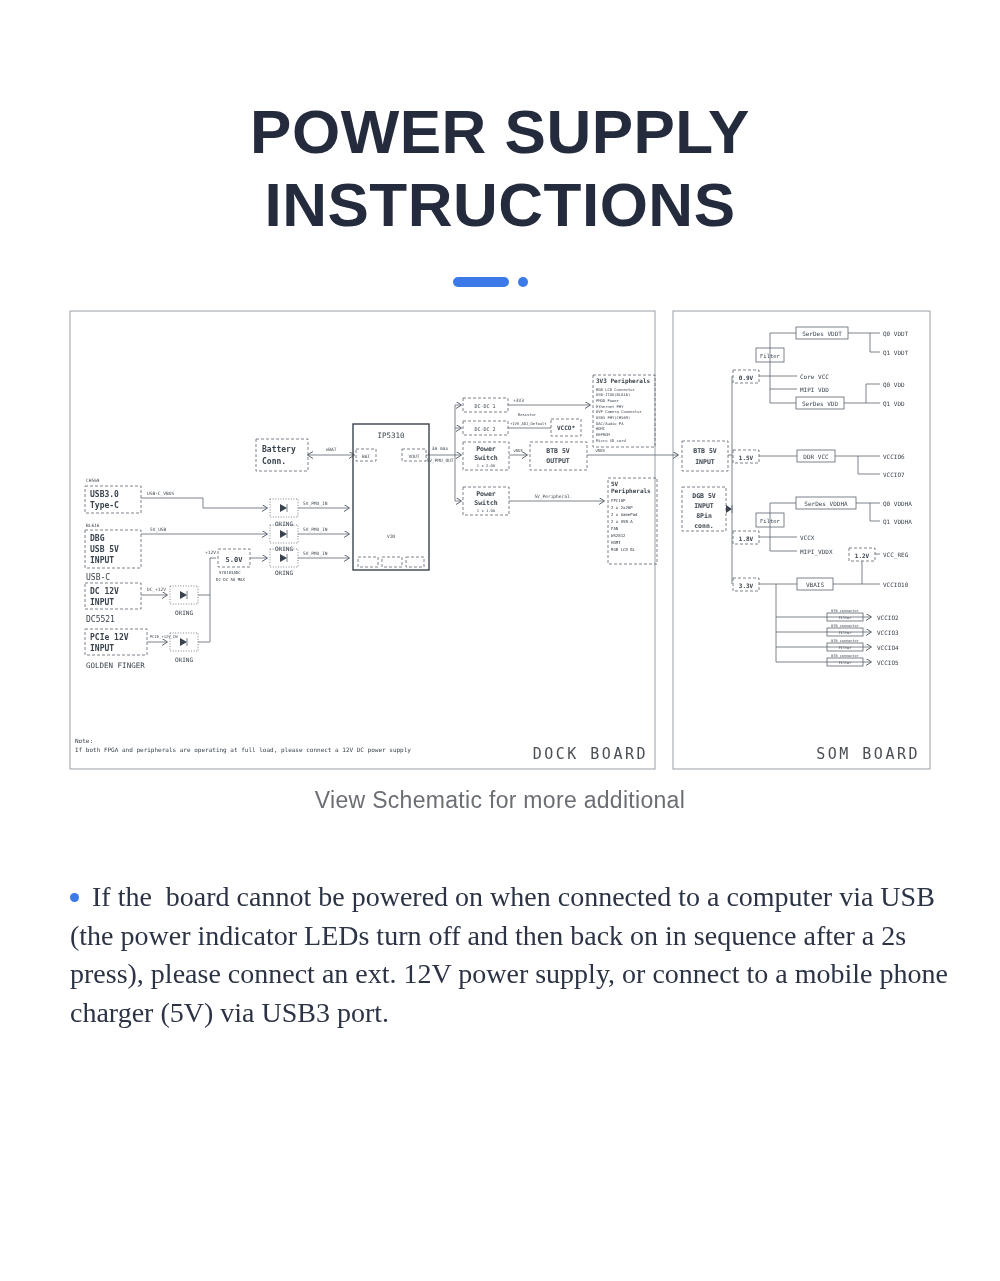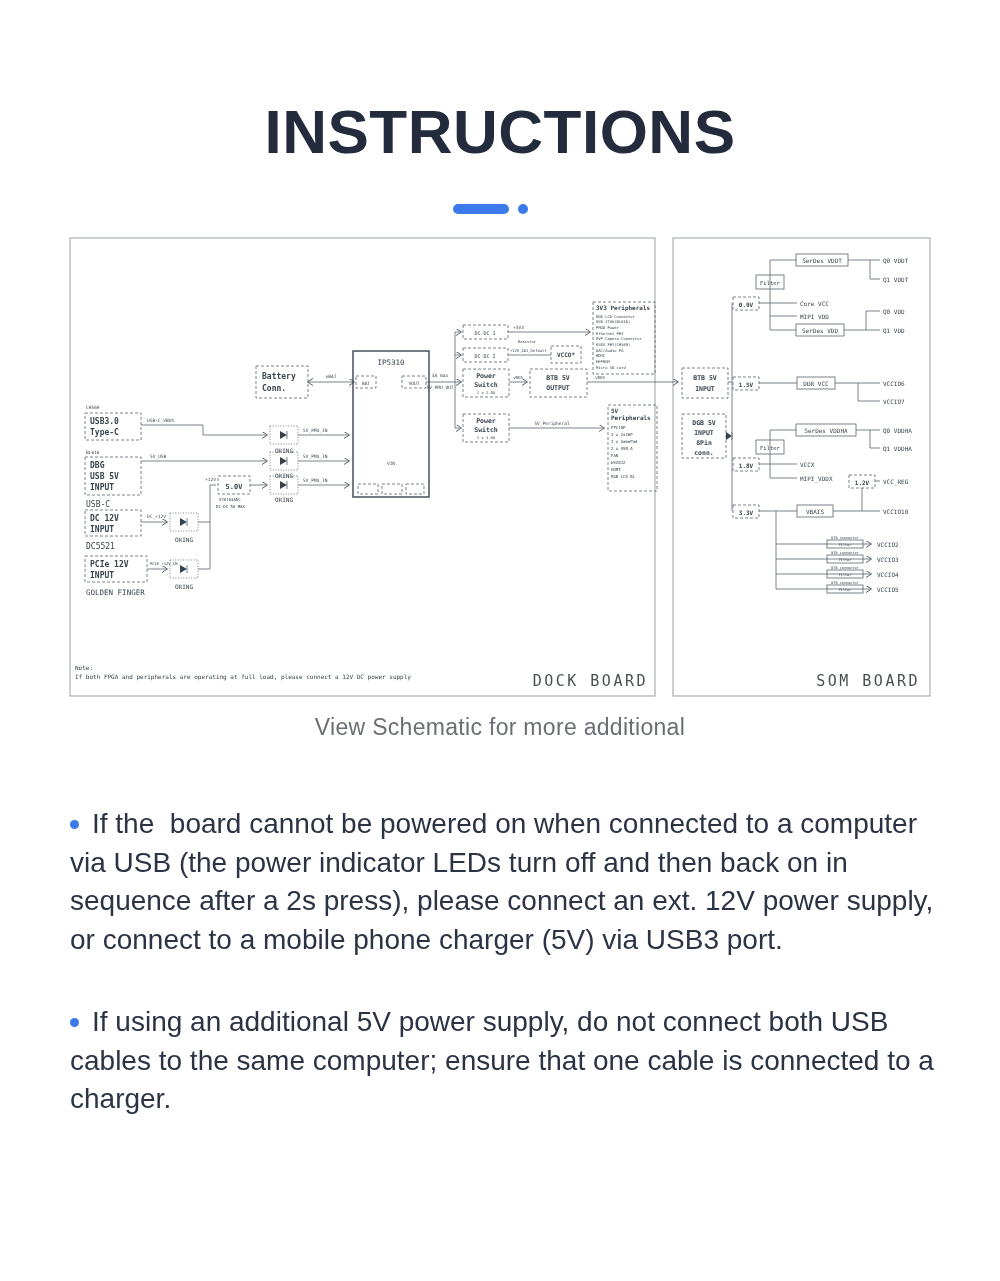--- a/index.html
+++ b/index.html
@@ -5,41 +5,42 @@
   html,body{margin:0;padding:0;background:#ffffff;}
   body{width:1000px;min-height:1281px;font-family:"Liberation Sans",sans-serif;color:#2b3344;}
   .page-title{margin-top:95px;text-align:center;font-size:62px;font-weight:800;
     line-height:73px;color:#232b3d;letter-spacing:.5px;}
   .divider{display:flex;justify-content:center;align-items:center;gap:9px;margin-top:36px;
     transform:translateX(-10px);}
   .divider .bar{width:56px;height:10px;border-radius:5px;background:#3b7ae8;}
   .divider .dotp{width:10px;height:10px;border-radius:50%;background:#3b7ae8;}
   svg.schem{display:block;margin-top:14px;}
   .caption{margin-top:16px;text-align:center;font-size:23px;color:#6b6e74;letter-spacing:.3px;}
-  .bullets{width:878px;margin:64px 0 8px 70px;}
+  .bullets{width:878px;margin:64px 0 8px 70px;font-family:Liberation Serif, serif;}
   .bullet{margin:0 0 44px 0;font-size:28px;line-height:38.5px;color:#2b3344;}
   .bullet .btxt{white-space:pre-wrap;}
   .bdot{display:inline-block;width:9px;height:9px;border-radius:50%;background:#3b7ae8;
     margin-right:13px;vertical-align:4px;}
   
   .panel{fill:#ffffff;stroke:#99a1a7;stroke-width:1;}
   .big{fill:none;stroke:#39434d;stroke-width:1.4;}
   .sb{fill:none;stroke:#5a646e;stroke-width:.8;stroke-dasharray:3 2;}
   .sd{fill:none;stroke:#5a646e;stroke-width:.8;stroke-dasharray:1 1.6;}
   .ss{fill:none;stroke:#5a646e;stroke-width:.8;}
   .wire{fill:none;stroke:#5a646e;stroke-width:.8;}
   .dio{fill:#39434d;stroke:none;}
   text{fill:#39434d;font-family:"DejaVu Sans Mono",monospace;}
   .bold{font-weight:700;}
   .board{font-size:15px;letter-spacing:2.5px;fill:#4a4f55;}
 </style>
 </head>
 <body>
 
 <div class="page-title">
+  <div>POWER SUPPLY</div>
   <div>INSTRUCTIONS</div>
 </div>
 
 <div class="divider">
   <span class="bar"></span>
   <span class="dotp"></span>
 </div>
 
 <svg class="schem" width="1000" height="470" viewBox="0 320 1000 470" xmlns="http://www.w3.org/2000/svg">
   <defs>
@@ -310,14 +311,13 @@
     </g>
 
     <text x="920" y="778" text-anchor="end" class="board">SOM BOARD</text>
   </g>
 </svg>
 
 <div class="caption">View Schematic for more additional</div>
 
 <div class="bullets">
   <p class="bullet"><span class="bdot"></span><span class="btxt">If the  board cannot be powered on when connected to a computer via USB (the power indicator LEDs turn off and then back on in sequence after a 2s press), please connect an ext. 12V power supply, or connect to a mobile phone charger (5V) via USB3 port.</span></p>
-  <p class="bullet"><span class="bdot"></span><span class="btxt">If using an additional 5V power supply, do not connect both USB cables to the same computer; ensure that one cable is connected to a charger.</span></p>
 </div>
 
 </body></html>

